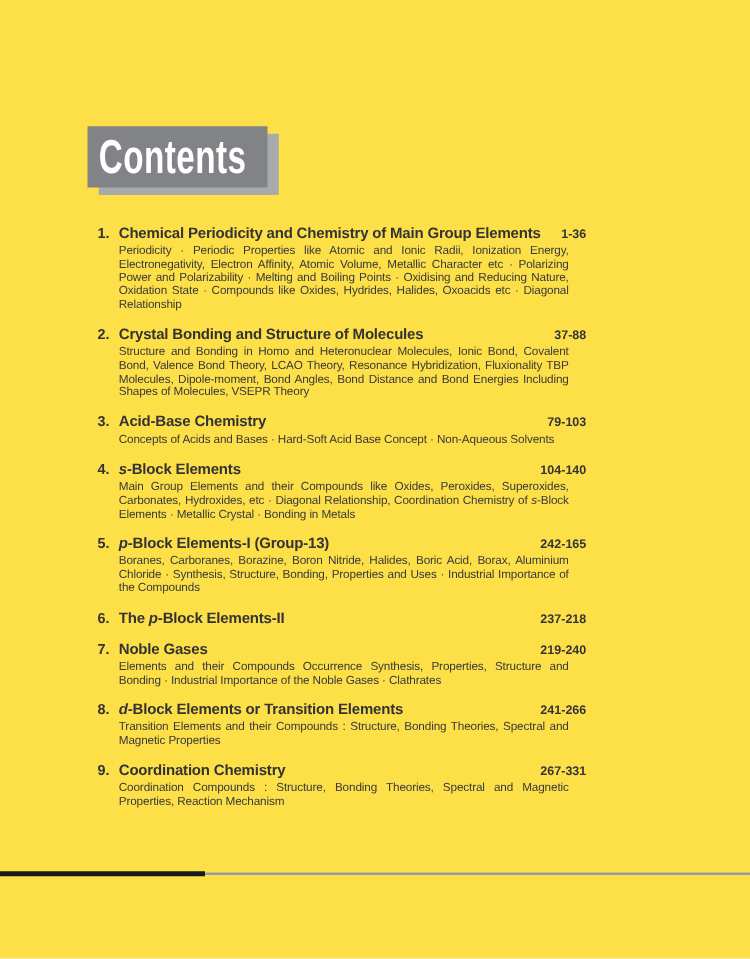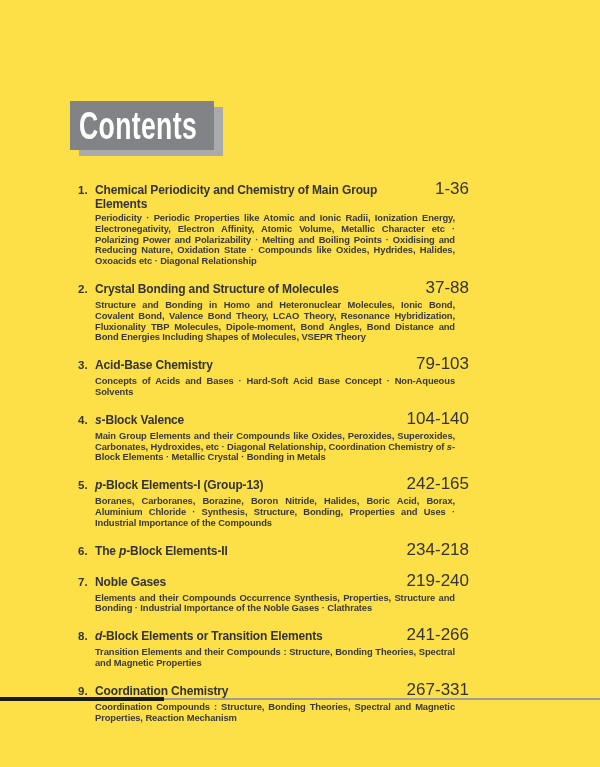--- a/index.html
+++ b/index.html
@@ -21,25 +21,25 @@
     margin-left:9px; white-space:nowrap; letter-spacing:0.5px;
   }
 
   
   .toc { position:absolute; left:78px; top:179px; width:391px; }
   .entry { margin-bottom:11px; }
   .entry-head { display:flex; align-items:baseline; }
   .num   { flex:0 0 17px; width:17px; font-weight:bold; font-size:11.5px; color:#333335; }
   .title { flex:1; font-weight:bold; font-size:12px; color:#333335; letter-spacing:-0.15px; padding-right:8px; }
   .title i { font-style:italic; }
-  .pages { font-weight:normal; font-size:17px; color:#333335; white-space:nowrap; }
+  .pages { font-weight:bold; font-size:10px; color:#333335; white-space:nowrap; }
   .desc  {
     margin:2px 12px 0 17px; width:360px;
     font-size:9.4px; line-height:10.8px; color:#39393b;
-    text-align:justify; letter-spacing:-0.1px;font-weight:bold;
+    text-align:justify; letter-spacing:-0.1px;
   }
   .desc i { font-style:italic; }
 
   
   .footer-rule { position:absolute; left:0; top:697px; width:600px; height:6px; }
   .rule-black  { position:absolute; left:0; top:0; width:164px; height:4px; background:#191a1c; }
   .rule-gray   { position:absolute; left:164px; top:1px; width:436px; height:1.5px; background:#9c9c9e; }
 </style>
 </head>
 <body>
@@ -74,38 +74,38 @@
         <div class="entry-head">
           <span class="num">3.</span>
           <span class="title"><span>Acid-Base Chemistry</span></span>
           <span class="pages">79-103</span>
         </div>
         <div class="desc"><span>Concepts of Acids and Bases · Hard-Soft Acid Base Concept · Non-Aqueous Solvents</span></div>
       </div>
       <div class="entry">
         <div class="entry-head">
           <span class="num">4.</span>
-          <span class="title"><i>s</i><span>-Block Valence</span></span>
+          <span class="title"><i>s</i><span>-Block Elements</span></span>
           <span class="pages">104-140</span>
         </div>
         <div class="desc"><span>Main Group Elements and their Compounds like Oxides, Peroxides, Superoxides, Carbonates, Hydroxides, etc · Diagonal Relationship, Coordination Chemistry of </span><i>s</i><span>-Block Elements · Metallic Crystal · Bonding in Metals</span></div>
       </div>
       <div class="entry">
         <div class="entry-head">
           <span class="num">5.</span>
           <span class="title"><i>p</i><span>-Block Elements-I (Group-13)</span></span>
           <span class="pages">242-165</span>
         </div>
         <div class="desc"><span>Boranes, Carboranes, Borazine, Boron Nitride, Halides, Boric Acid, Borax, Aluminium Chloride · Synthesis, Structure, Bonding, Properties and  Uses · Industrial Importance of the Compounds</span></div>
       </div>
       <div class="entry">
         <div class="entry-head">
           <span class="num">6.</span>
           <span class="title"><span>The </span><i>p</i><span>-Block Elements-II</span></span>
-          <span class="pages">234-218</span>
+          <span class="pages">237-218</span>
         </div>
       </div>
       <div class="entry">
         <div class="entry-head">
           <span class="num">7.</span>
           <span class="title"><span>Noble Gases</span></span>
           <span class="pages">219-240</span>
         </div>
         <div class="desc"><span>Elements and their Compounds Occurrence Synthesis, Properties, Structure and Bonding  · Industrial Importance of the Noble Gases · Clathrates</span></div>
       </div>

